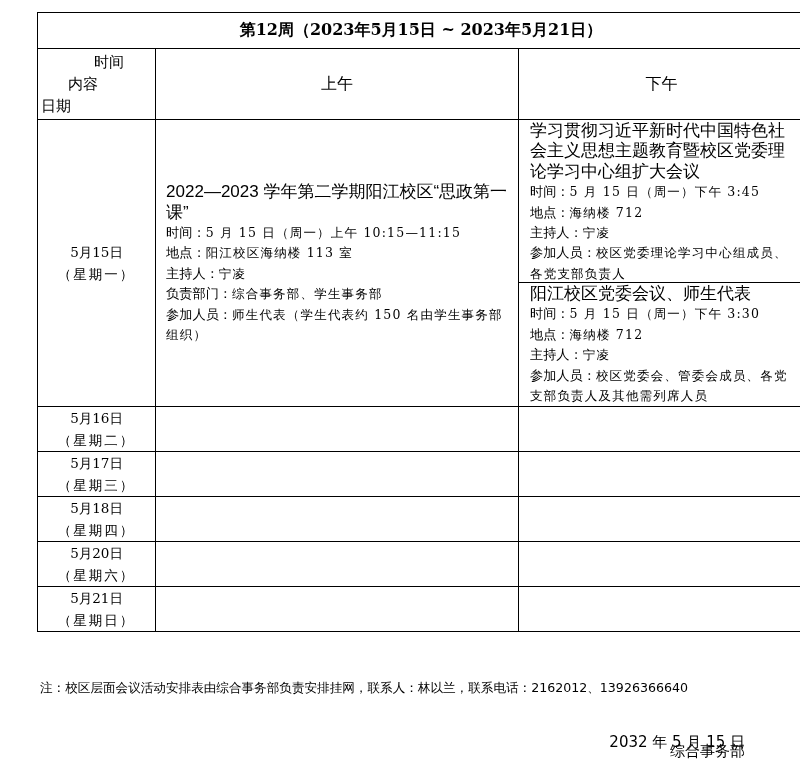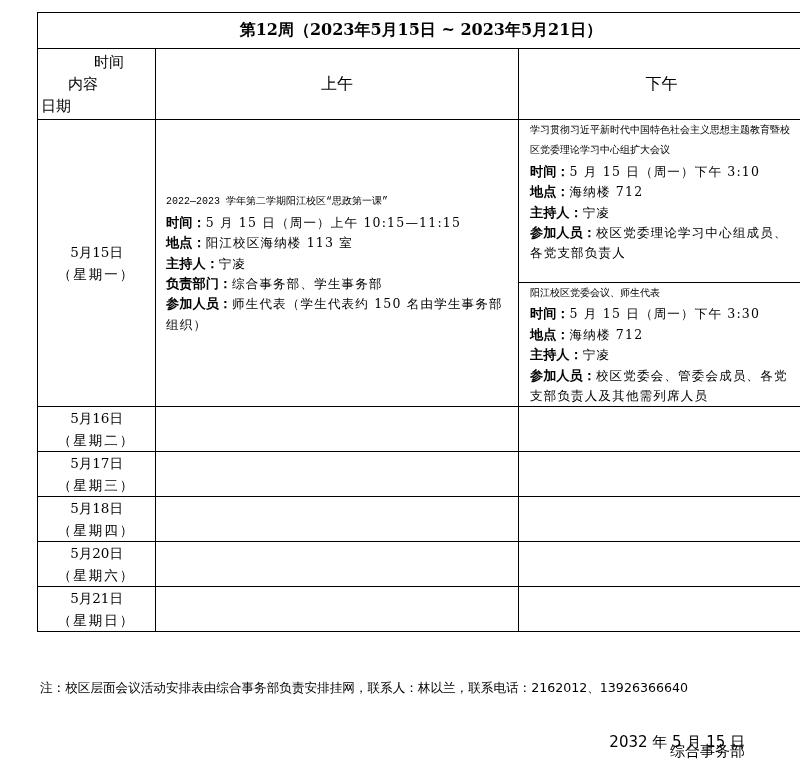--- a/index.html
+++ b/index.html
@@ -67,25 +67,25 @@
 
     .event-block {
       padding: 1px 8px 0 10px;
       font-size: 13.2px;
       line-height: 20.4px;
       vertical-align: top;
     }
     td.am-cell { vertical-align: top; }
     td.pm-cell { vertical-align: top; }
     .event-title {
-      font-family: Liberation Mono, monospace;
-      font-size: 10px;
+      font-family: Liberation Sans, sans-serif;
+      font-size: 17px;
     }
     .field { font-family: "DejaVu Serif", serif; }
-    .field .key { font-weight: bold; }
+    .field .key { font-weight: normal; }
     .field .val { font-size: 12.5px; letter-spacing: 1.2px; }
 
     .pm-split {
       border-bottom: 1px solid #000;
     }
 
     tr.big-row td { height: 286px; }
     tr.day-row td { height: 44px; }
 
     .note {
@@ -139,21 +139,21 @@
         <div class="field"><span class="key">时间：</span><span class="val">5 月 15 日（周一）上午 10:15—11:15</span></div>
         <div class="field"><span class="key">地点：</span><span class="val">阳江校区海纳楼 113 室</span></div>
         <div class="field"><span class="key">主持人：</span><span class="val">宁凌</span></div>
         <div class="field"><span class="key">负责部门：</span><span class="val">综合事务部、学生事务部</span></div>
         <div class="field"><span class="key">参加人员：</span><span class="val">师生代表（学生代表约 150 名由学生事务部组织）</span></div>
       </div>
     </td>
     <td class="pm-cell">
       <div class="event-block pm-split" style="height:163px; box-sizing:border-box; padding-left:11px;">
         <div class="event-title">学习贯彻习近平新时代中国特色社会主义思想主题教育暨校区党委理论学习中心组扩大会议</div>
-        <div class="field"><span class="key">时间：</span><span class="val">5 月 15 日（周一）下午 3:10</span></div>
+        <div class="field"><span class="key">时间：</span><span class="val">5 月 15 日（周一）下午 3:45</span></div>
         <div class="field"><span class="key">地点：</span><span class="val">海纳楼 712</span></div>
         <div class="field"><span class="key">主持人：</span><span class="val">宁凌</span></div>
         <div class="field"><span class="key">参加人员：</span><span class="val">校区党委理论学习中心组成员、各党支部负责人</span></div>
       </div>
       <div class="event-block" style="padding-left:11px;">
         <div class="event-title">阳江校区党委会议、师生代表</div>
         <div class="field"><span class="key">时间：</span><span class="val">5 月 15 日（周一）下午 3:30</span></div>
         <div class="field"><span class="key">地点：</span><span class="val">海纳楼 712</span></div>
         <div class="field"><span class="key">主持人：</span><span class="val">宁凌</span></div>
         <div class="field"><span class="key">参加人员：</span><span class="val">校区党委会、管委会成员、各党支部负责人及其他需列席人员</span></div>

